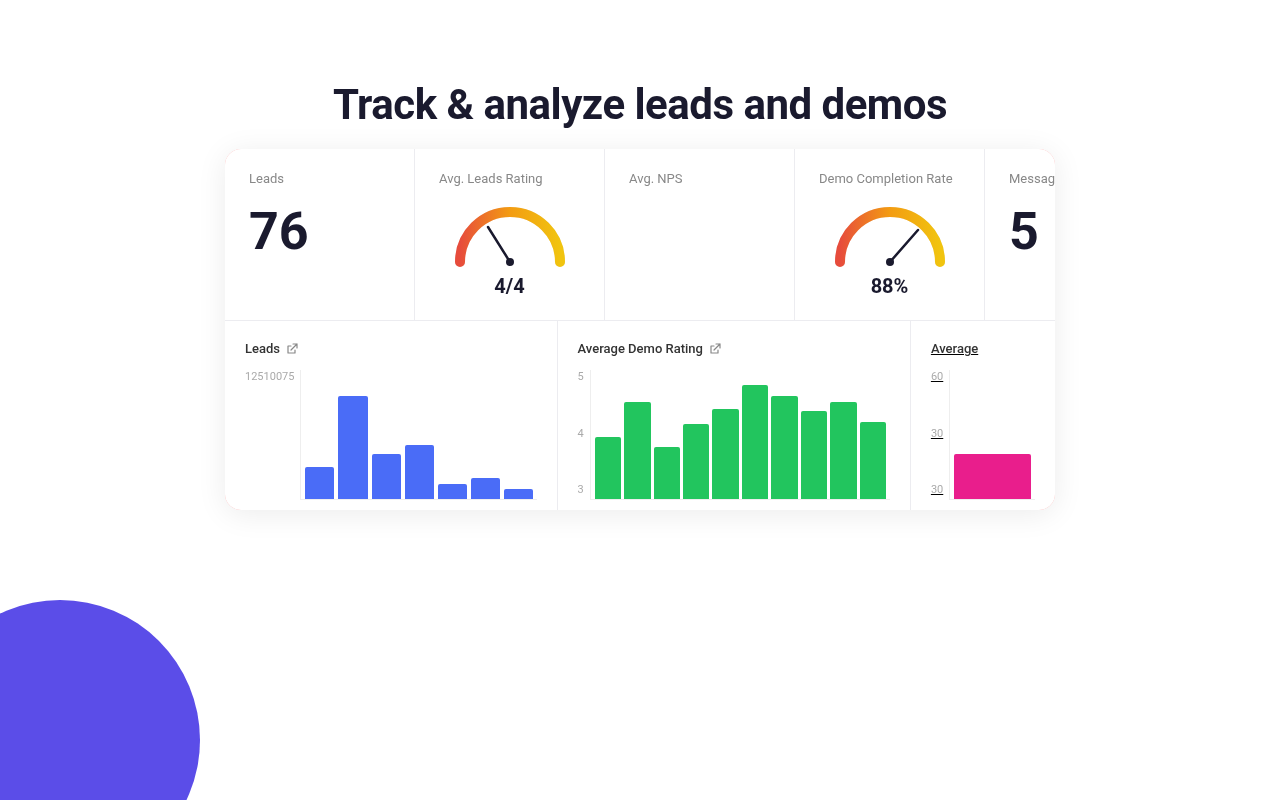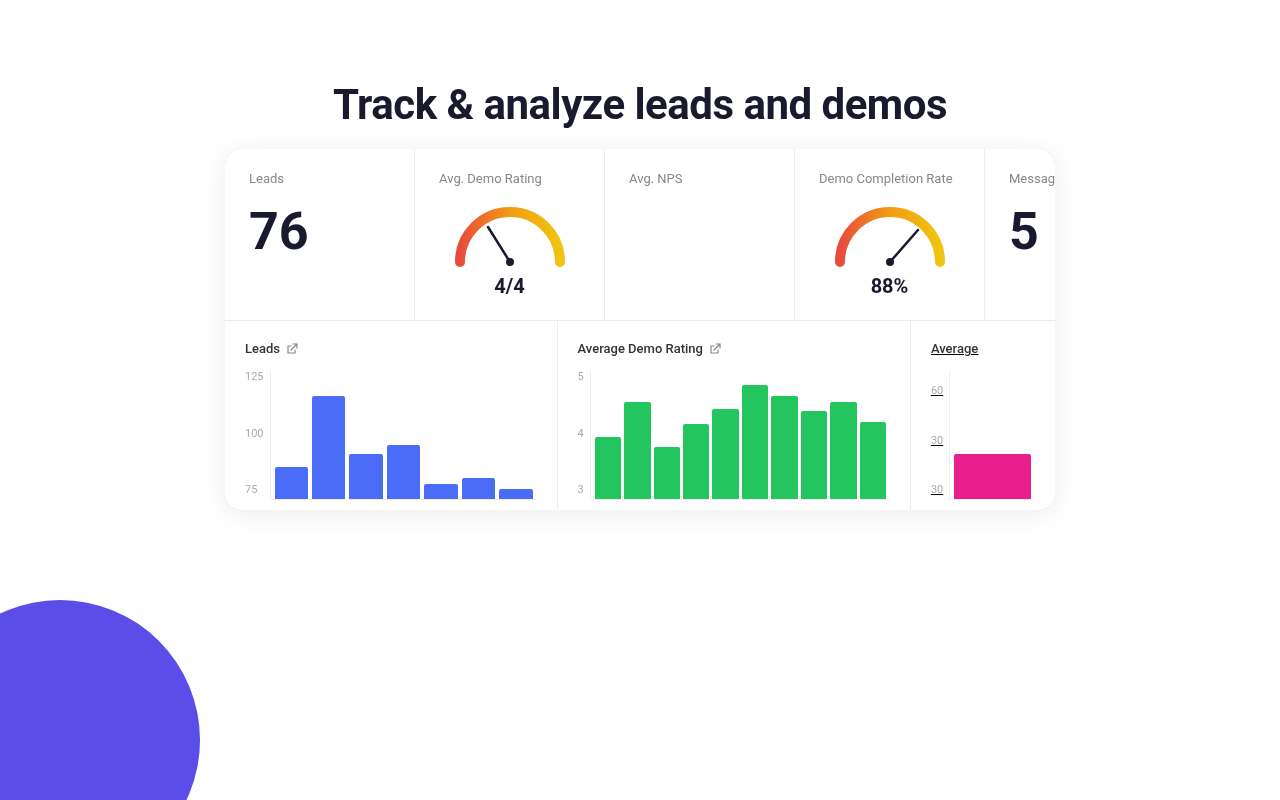--- a/index.html
+++ b/index.html
@@ -164,21 +164,21 @@
   <div class="dashboard-container">
 
     <div class="metric-cards-row">
 
       <div class="metric-card">
         <span class="metric-label">Leads</span>
         <span class="metric-value-large">76</span>
       </div>
 
       <div class="metric-card">
-        <span class="metric-label">Avg. Demo Rating</span>
+        <span class="metric-label">Avg. Leads Rating</span>
         <div class="gauge-container">
           <svg width="120" height="68" viewBox="0 0 120 68">
             <defs>
               <linearGradient id="gauge-grad1" x1="0%" y1="0%" x2="100%" y2="0%">
                 <stop offset="0%" style="stop-color:#e74c3c"></stop>
                 <stop offset="50%" style="stop-color:#f39c12"></stop>
                 <stop offset="100%" style="stop-color:#f1c40f"></stop>
               </linearGradient>
             </defs>
 
@@ -229,21 +229,21 @@
 
       <div class="chart-panel" style="flex: 1.4;">
         <div class="chart-title">
           <span>Leads</span>
           <svg class="external-link-icon" viewBox="0 0 12 12" fill="none" xmlns="http://www.w3.org/2000/svg">
             <path d="M7 1h4v4M11 1L5 7M2 3h3M2 3v7h7V7" stroke="#888" stroke-width="1.2" stroke-linecap="round" stroke-linejoin="round"></path>
           </svg>
         </div>
         <div class="chart-area">
           <div style="display:flex; height:100%;">
-            <div style="display:flex; flex-direction:column; justify-content:space-between; padding-right:6px; padding-bottom:4px;">
+            <div style="display:flex; flex-direction:row; justify-content:space-between; padding-right:6px; padding-bottom:4px;">
               <span style="font-size:11px;color:#aaa;">125</span>
               <span style="font-size:11px;color:#aaa;">100</span>
               <span style="font-size:11px;color:#aaa;">75</span>
             </div>
             <div style="display:flex; align-items:flex-end; gap:4px; flex:1; border-left:1px solid #eee; border-bottom:1px solid #eee; padding:0 4px;">
 
               <div class="bar bar-blue" style="height:25%;"></div>
               <div class="bar bar-blue" style="height:80%;"></div>
               <div class="bar bar-blue" style="height:35%;"></div>
               <div class="bar bar-blue" style="height:42%;"></div>
@@ -284,21 +284,21 @@
           </div>
         </div>
       </div>
 
       <div class="chart-panel" style="flex: 0.5; overflow:hidden;text-decoration:underline;">
         <div class="chart-title">
           <span>Average</span>
         </div>
         <div class="chart-area">
           <div style="display:flex; height:100%;">
-            <div style="display:flex; flex-direction:column; justify-content:space-between; padding-right:6px; padding-bottom:4px;margin-top:14px;">
+            <div style="display:flex; flex-direction:column; justify-content:space-between; padding-right:6px; padding-bottom:4px;">
               <span style="font-size:11px;color:#aaa;">60</span>
               <span style="font-size:11px;color:#aaa;">30</span>
               <span style="font-size:11px;color:#aaa;">30</span>
             </div>
             <div style="display:flex; align-items:flex-end; gap:3px; flex:1; border-left:1px solid #eee; border-bottom:1px solid #eee; padding:0 4px;">
               <div class="bar bar-pink" style="height:35%;"></div>
             </div>
           </div>
         </div>
       </div>

